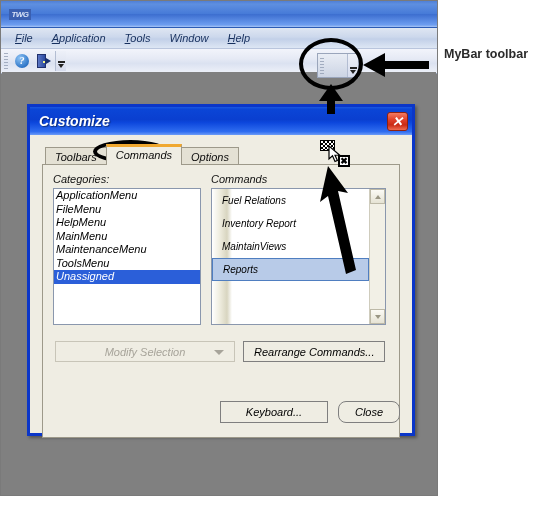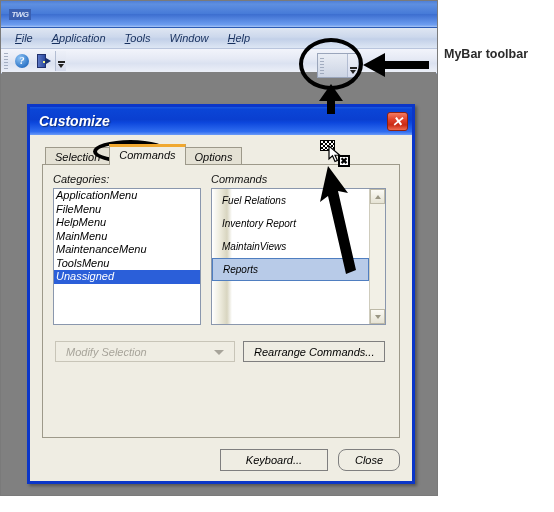--- a/index.html
+++ b/index.html
@@ -103,21 +103,21 @@
   }
   #mybar .grip{margin-left:2px;}
   #mybar .tb-chevron{height:23px;margin-left:auto;}
 
   #mdi-client{
     position:absolute;left:1px;top:71px;right:1px;bottom:1px;background:#808080;
   }
 
   
   #customize-dialog{
-    position:absolute;left:26px;top:103px;width:388px;height:380px;
+    position:absolute;left:26px;top:103px;width:388px;height:332px;
     border:3px solid #0b36c8;box-sizing:border-box;
     background:#efede3;
     box-shadow:2px 2px 3px rgba(0,0,0,.35);
   }
   #dlg-titlebar{
     height:28px;
     background:linear-gradient(to bottom,#1c58e0 0%,#0b45d6 8%,#0a3fd0 45%,#0c46dc 55%,#2f6df0 88%,#6c9cf8 100%);
     display:flex;align-items:center;justify-content:space-between;
     padding:0 4px 0 9px;
   }
@@ -197,21 +197,21 @@
   
   .btnrow{display:flex;gap:8px;margin-top:16px;margin-left:2px;}
   .btn{
     font-size:11px;color:#000;background:#efede3;
     border:1px solid #7f7f7f;box-sizing:border-box;
     height:21px;display:flex;align-items:center;justify-content:center;
     padding:0 10px;white-space:nowrap;
   }
   .btn.disabled{color:#a7a49a;border-color:#c8c5b8;background:#efede3;}
   .modsel{
-    width:180px;justify-content:flex-start;position:relative;
+    width:180px;justify-content:center;position:relative;
   }
   .modsel .caret{
     position:absolute;right:10px;top:50%;margin-top:-2px;
     width:0;height:0;border-left:5px solid transparent;border-right:5px solid transparent;
     border-top:5px solid #a7a49a;
   }
 
   #dlg-footer{
     position:absolute;right:12px;bottom:10px;display:flex;gap:10px;
   }
@@ -289,21 +289,21 @@
   <div id="customize-dialog">
 
     <div id="dlg-titlebar">
       <div id="dlg-title">Customize</div>
       <div id="dlg-close">✕</div>
     </div>
 
     <div id="dlg-body">
 
       <div id="tabstrip">
-        <div class="tab">Selection</div>
+        <div class="tab">Toolbars</div>
         <div class="tab active">Commands</div>
         <div class="tab">Options</div>
       </div>
 
       <div id="tabpanel">
 
         <div class="cols">
           <div class="col-left">
             <div class="field-label">Categories:</div>
             <div class="listbox">

